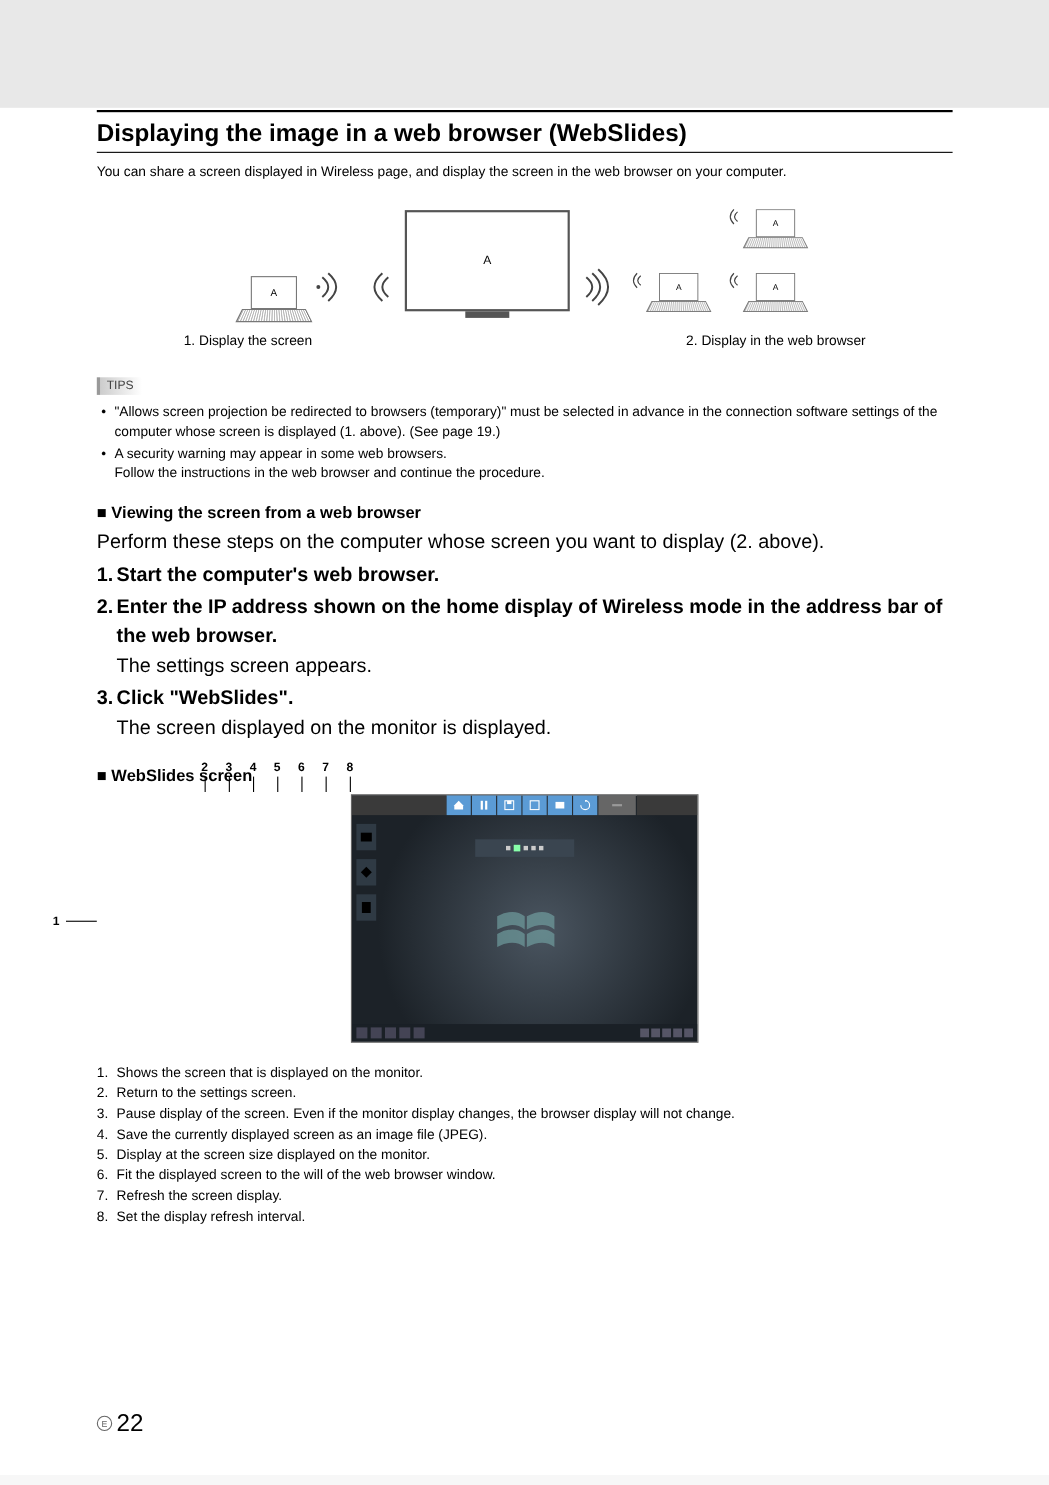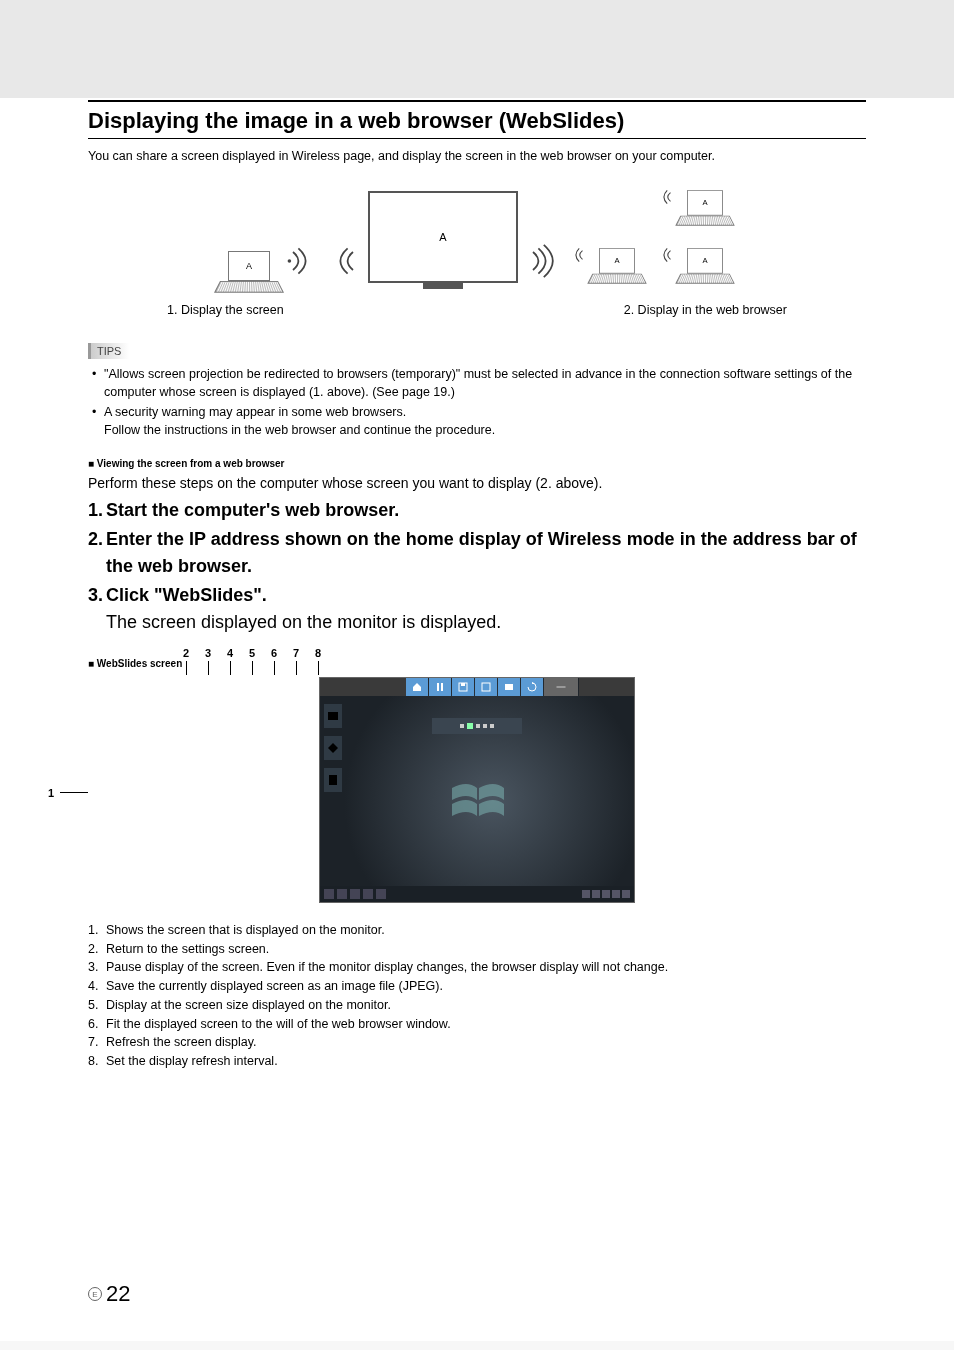--- a/index.html
+++ b/index.html
@@ -126,26 +126,26 @@
     }
     ul.tips {
       list-style: none;
       font-size: 12.5px;
       line-height: 1.45;
       margin-bottom: 18px;
     }
     ul.tips li { position:relative; padding-left: 16px; margin-bottom:2px;}
     ul.tips li::before { content:"•"; position:absolute; left:4px; }
     h2.subhead {
-      font-size: 10px;
+      font-size: 15px;
       font-weight:bold;
       margin: 6px 0 4px 0;
     }
     h2.subhead::before { content:"■ "; }
-    p.body { font-size:14px; line-height:1.45; margin-bottom:4px; }
+    p.body { font-size:18px; line-height:1.45; margin-bottom:4px; }
     ol.steps { list-style:none; font-size:18px; line-height:1.5; counter-reset:step; }
     ol.steps li { position:relative; padding-left:18px; margin-bottom:2px; }
     ol.steps li::before { counter-increment:step; content:counter(step) "."; position:absolute; left:0; font-weight:bold; }
     ol.steps li .step-title { font-weight:bold; }
     ol.steps li .step-desc { font-weight:normal; display:block; }
     .spacer-sm { height: 14px; }
     .screenshot-wrap {
       display:flex;
       justify-content:center;
       position:relative;
@@ -317,21 +317,21 @@
       <li>"Allows screen projection be redirected to browsers (temporary)" must be selected in advance in the connection software settings of the computer whose screen is displayed (1. above). (See page 19.)</li>
       <li><span style="white-space:pre-line">A security warning may appear in some web browsers.
 Follow the instructions in the web browser and continue the procedure.</span></li>
     </ul>
 
     
     <h2 class="subhead">Viewing the screen from a web browser</h2>
     <p class="body">Perform these steps on the computer whose screen you want to display (2. above).</p>
     <ol class="steps">
       <li><span class="step-title">Start the computer's web browser.</span></li>
-      <li><span class="step-title">Enter the IP address shown on the home display of Wireless mode in the address bar of the web browser.</span></li>
+      <li><span class="step-title">Enter the IP address shown on the home display of Wireless mode in the address bar of the web browser.</span><span class="step-desc">The settings screen appears.</span></li>
       <li><span class="step-title">Click "WebSlides".</span><span class="step-desc">The screen displayed on the monitor is displayed.</span></li>
     </ol>
 
     <div class="spacer-sm"></div>
 
     
     <h2 class="subhead">WebSlides screen</h2>
 
     <div class="screenshot-wrap">
       <div class="callouts-top co-group">

